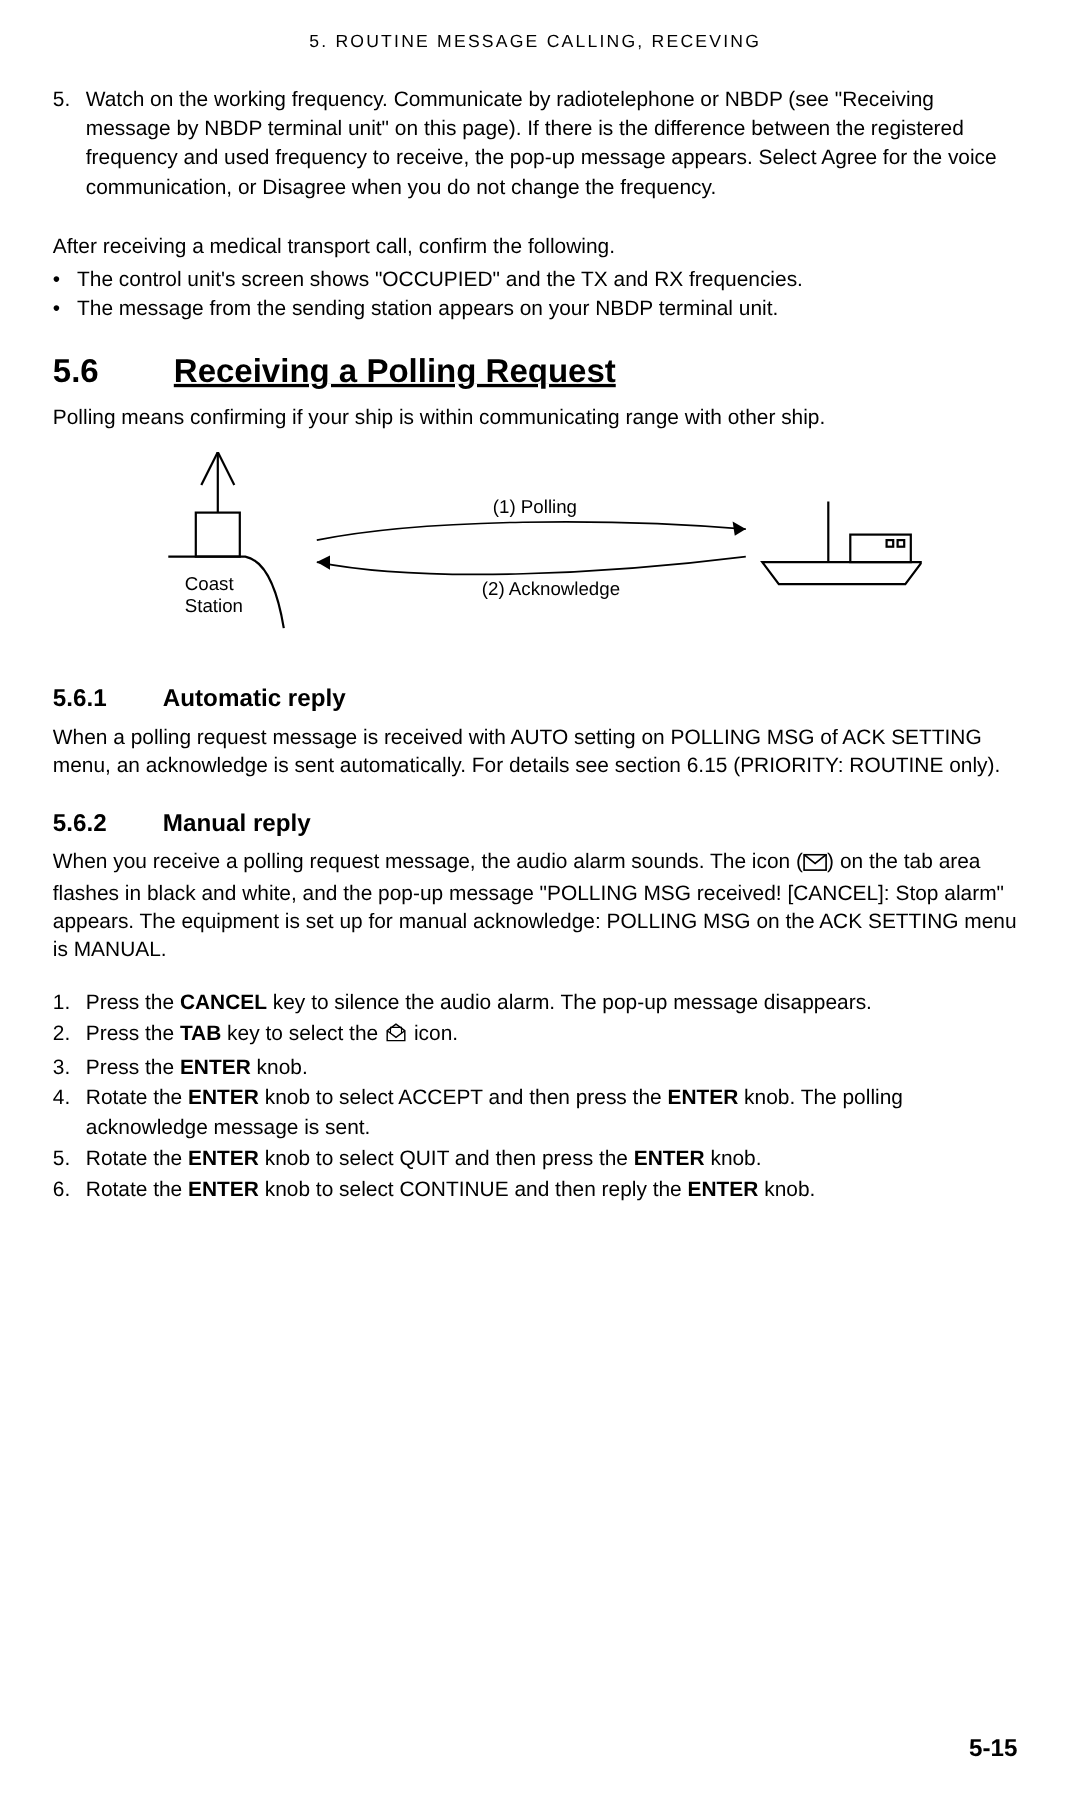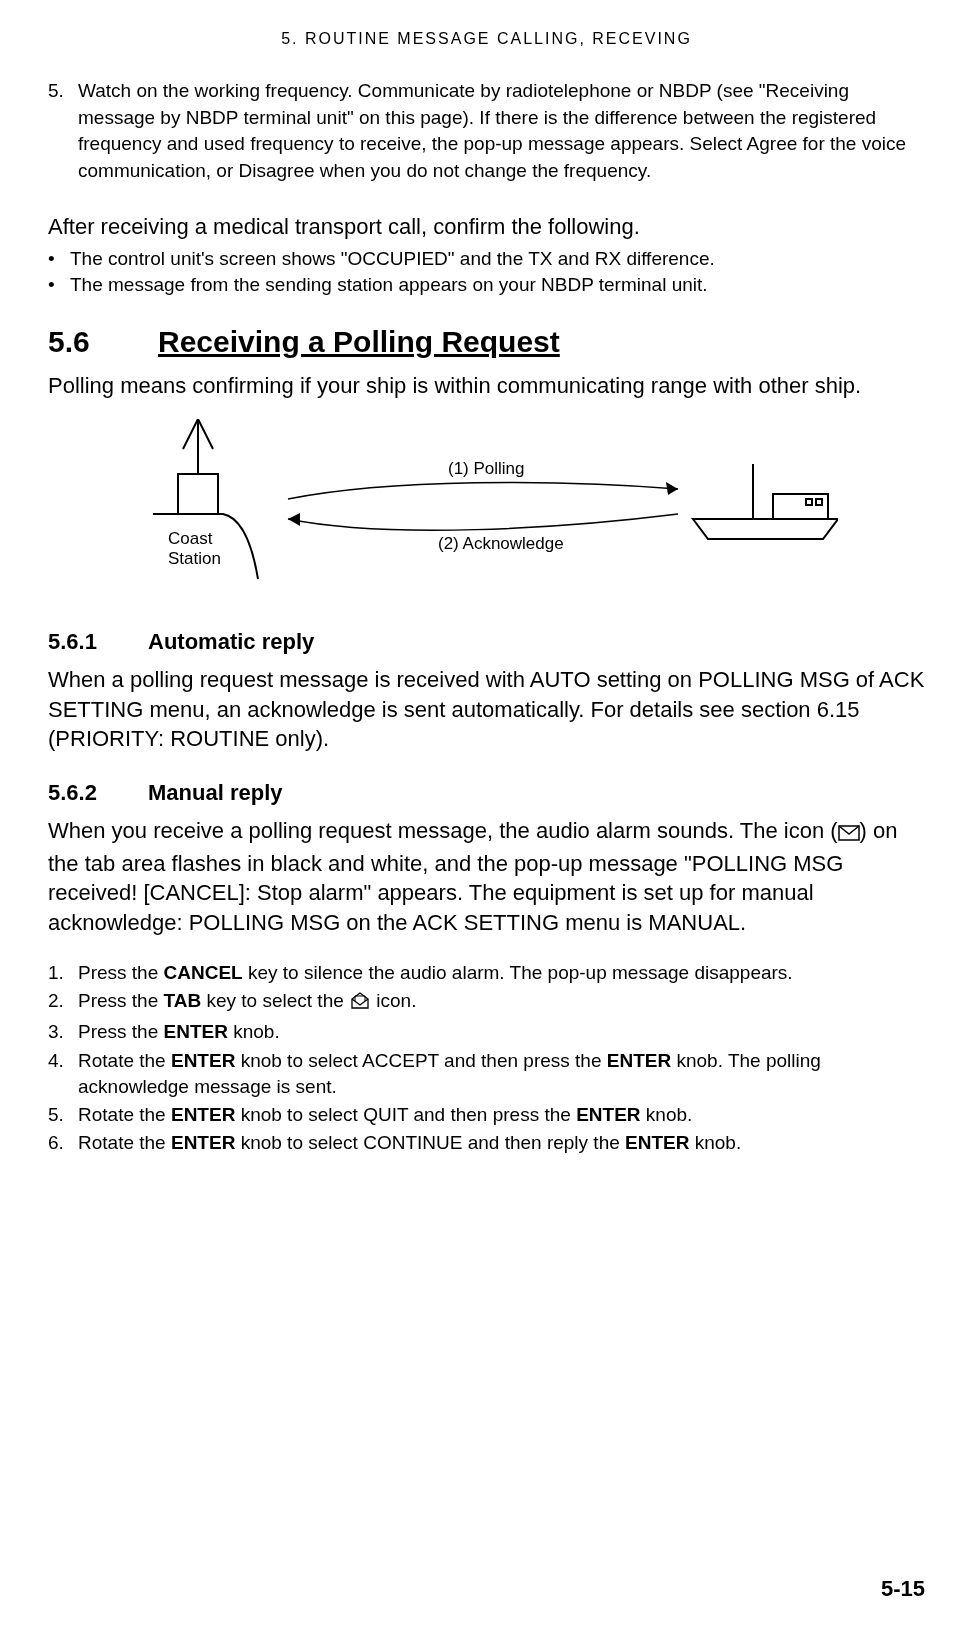--- a/index.html
+++ b/index.html
@@ -32,21 +32,21 @@
     width: 30px;
     flex: none;
   }
   .subhead {
     font-size: 19px;
     font-weight: bold;
     text-decoration: underline;
     margin-bottom: 8px;
   }
   .para {
-    font-size: 22px;
+    font-size: 19px;
     line-height: 1.35;
     margin-bottom: 4px;
   }
   .bullets {
     font-size: 19px;
     line-height: 1.35;
     margin-bottom: 28px;
   }
   .bullets .bi {
     display: flex;
@@ -116,21 +116,21 @@
 
   <div class="ol5">
     <div class="num">5.</div>
     <div>Watch on the working frequency. Communicate by radiotelephone or NBDP (see "Receiving message by NBDP terminal unit" on this page). If there is the difference between the registered frequency and used frequency to receive, the pop-up message appears. Select Agree for the voice communication, or Disagree when you do not change the frequency.</div>
   </div>
 
   <div class="para">After receiving a medical transport call, confirm the following.</div>
   <div class="bullets">
     <div class="bi">
       <div class="dot">•</div>
-      <div>The control unit's screen shows "OCCUPIED" and the TX and RX difference.</div>
+      <div>The control unit's screen shows "OCCUPIED" and the TX and RX frequencies.</div>
     </div>
     <div class="bi">
       <div class="dot">•</div>
       <div>The message from the sending station appears on your NBDP terminal unit.</div>
     </div>
   </div>
 
   <div class="h2">
     <span class="secno">5.6</span><span>Receiving a Polling Request</span>
   </div>

